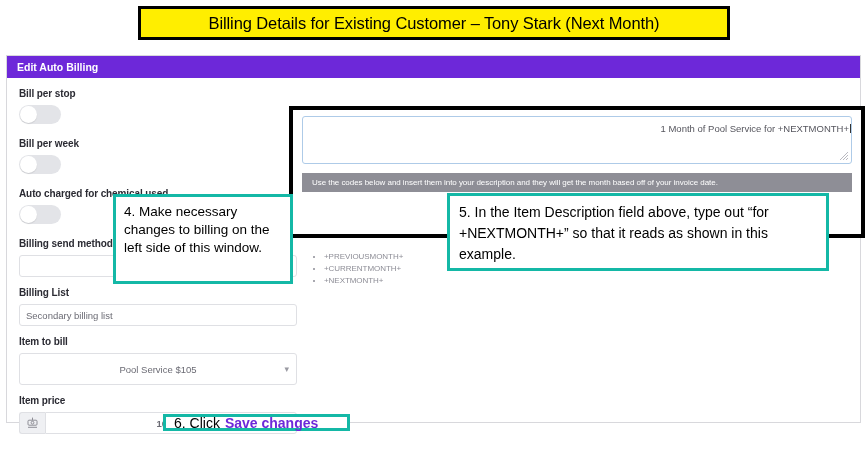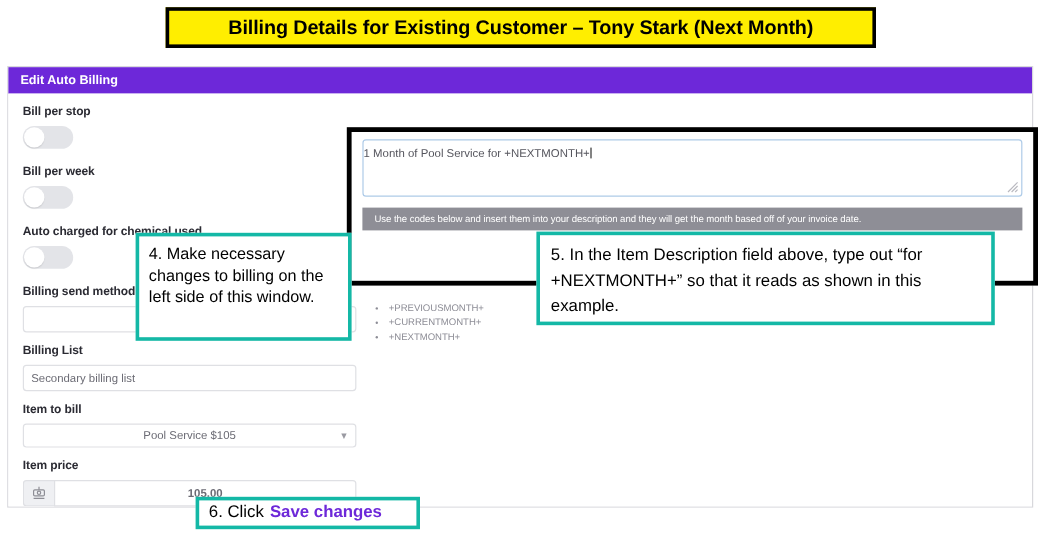--- a/index.html
+++ b/index.html
@@ -24,21 +24,21 @@
     height: 34px;
     background: #FFEE00;
     border: 3px solid #000000;
     box-sizing: border-box;
     display: flex;
     align-items: center;
     justify-content: center;
   }
   #title-banner .txt {
     font-size: 16.5px;
-    font-weight: bold;
+    font-weight: normal;
     color: #000000;
     letter-spacing: -0.1px;
     white-space: nowrap;
   }
 
   
   #app-window {
     position: absolute;
     left: 6px;
     top: 55px;
@@ -113,21 +113,21 @@
     box-sizing: border-box;
     background: #ffffff;
     font-size: 9.5px;
     color: #6b6b74;
     display: flex;
     align-items: center;
     padding: 0 6px;
   }
   .select-box {
     width: 100%;
-    height: 20px;
+    height: 32px;
     border: 1px solid #dfe0e4;
     border-radius: 3px;
     box-sizing: border-box;
     background: #ffffff;
     font-size: 9.5px;
     color: #6b6b74;
     display: flex;
     align-items: center;
     justify-content: center;
     position: relative;
@@ -190,21 +190,21 @@
     width: 100%;
     height: 48px;
     border: 1px solid #aecbe8;
     border-radius: 3px;
     box-sizing: border-box;
     background: #ffffff;
     position: relative;
     padding-top: 6px;
   }
   #desc-textarea .dtext {
-    text-align: left;
+    text-align: right;
     font-size: 9.5px;
     color: #55555d;
   }
   #desc-textarea .dtext .caret {
     display: inline-block;
     width: 1px;
     height: 9px;
     background: #333;
     vertical-align: -1px;
     margin-left: 1px;
@@ -271,24 +271,24 @@
     width: 382px;
     height: 78px;
     padding: 6px 9px;
     font-size: 14px;
     line-height: 21px;
   }
   #callout-6 {
     left: 163px;
     top: 414px;
     width: 187px;
-    height: 27px;
+    height: 17px;
     padding: 4px 8px;
     display: flex;
-    align-items: flex-end;
+    align-items: center;
     font-size: 14px;
   }
   #callout-6 .bold-green {
     color: #6d28d9;
     font-weight: bold;
     margin-left: 5px;
   }
 </style>
 </head>
 <body>

